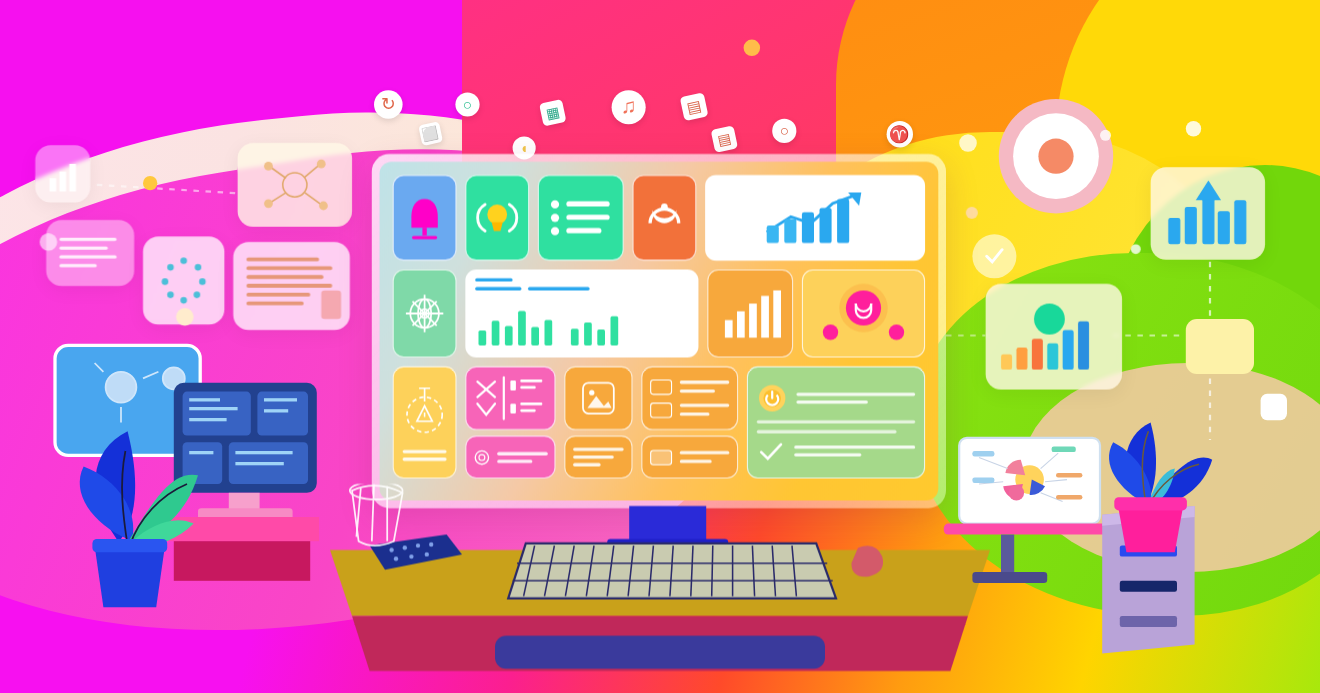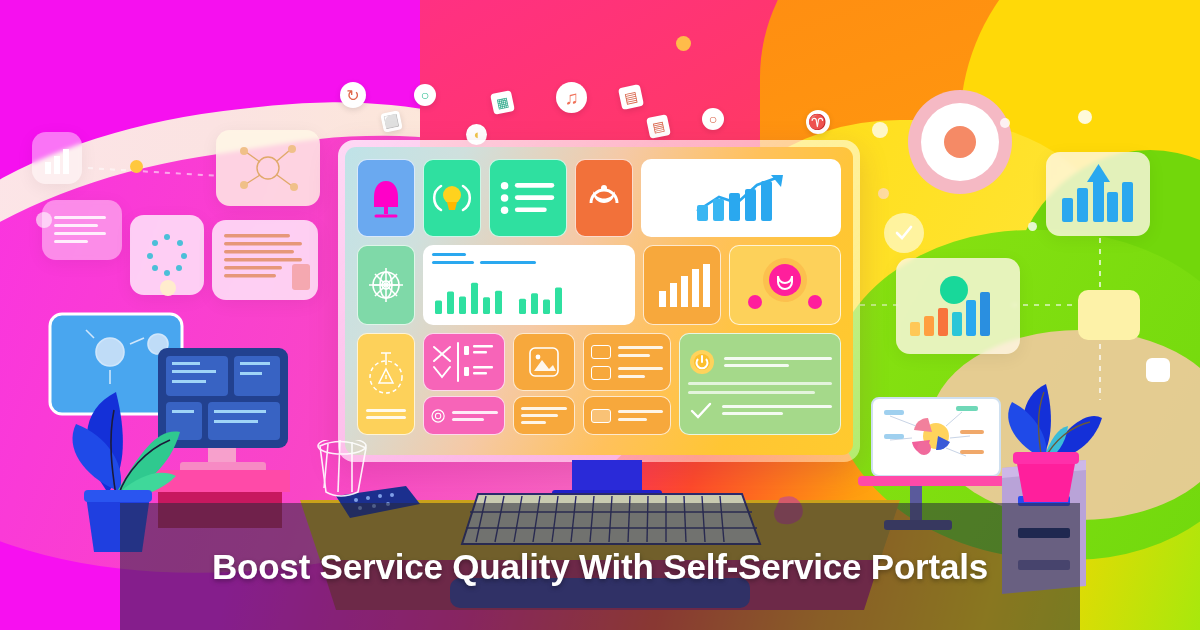--- a/index.html
+++ b/index.html
@@ -600,17 +600,14 @@
       <path d="M194 88 C200 70 208 58 218 56 C216 74 206 86 196 90Z" fill="#3bbcd8"></path>
       <g stroke="#6a5a3a" stroke-width="1.4" fill="none">
         <path d="M192 90 C188 66 186 42 194 22"></path>
           <path d="M194 90 C204 70 222 56 240 52"></path>
       </g>
       <path d="M166 88 h60 l-8 44 h-44Z" fill="#ff1f9c"></path>
       <rect x="163" y="82" width="66" height="12" rx="4" fill="#ff2faa"></rect>
     </g>
   </svg>
 
-  <div id="title-band">
-    <div id="title-text">Boost Service Quality With Self-Service Portals</div>
-  </div>
 
 </div>
 
 </body></html>

